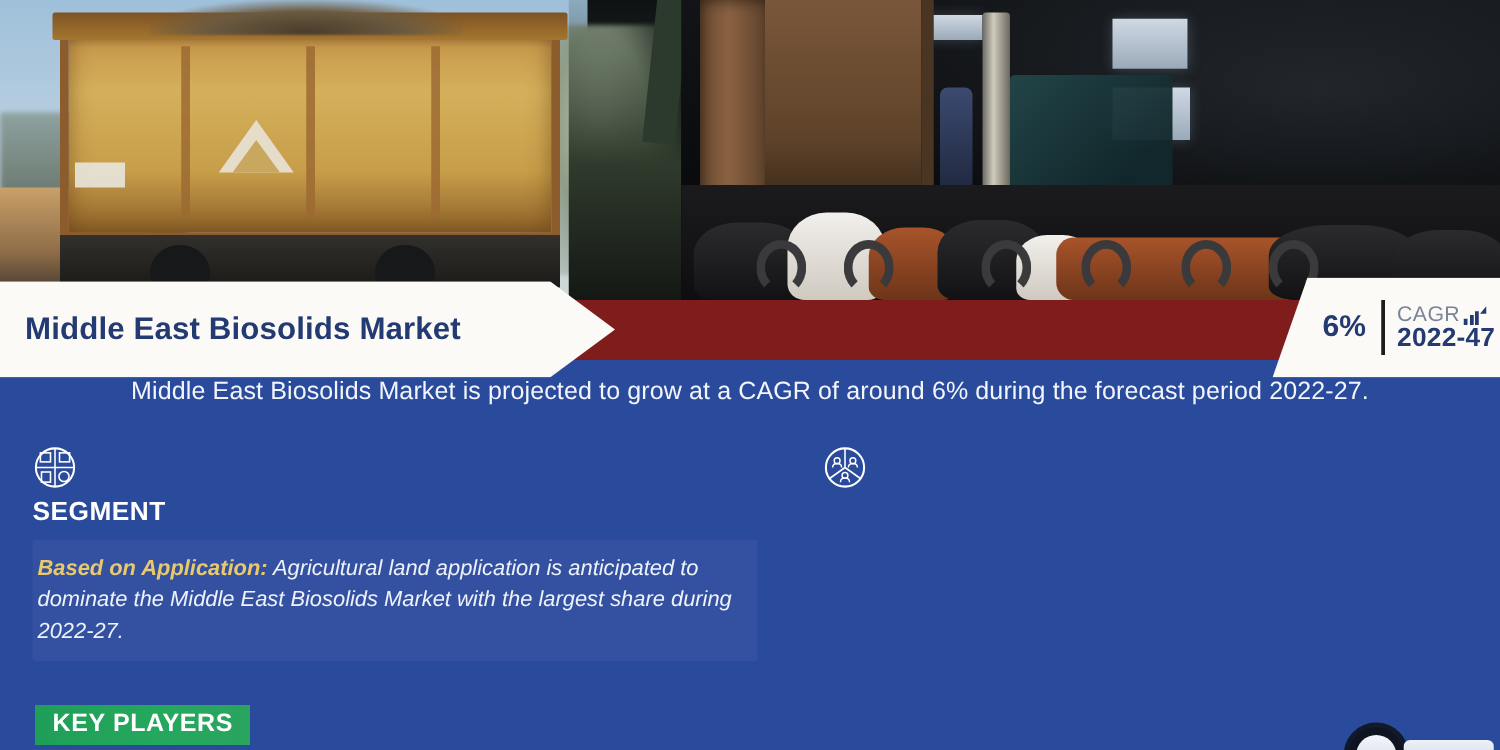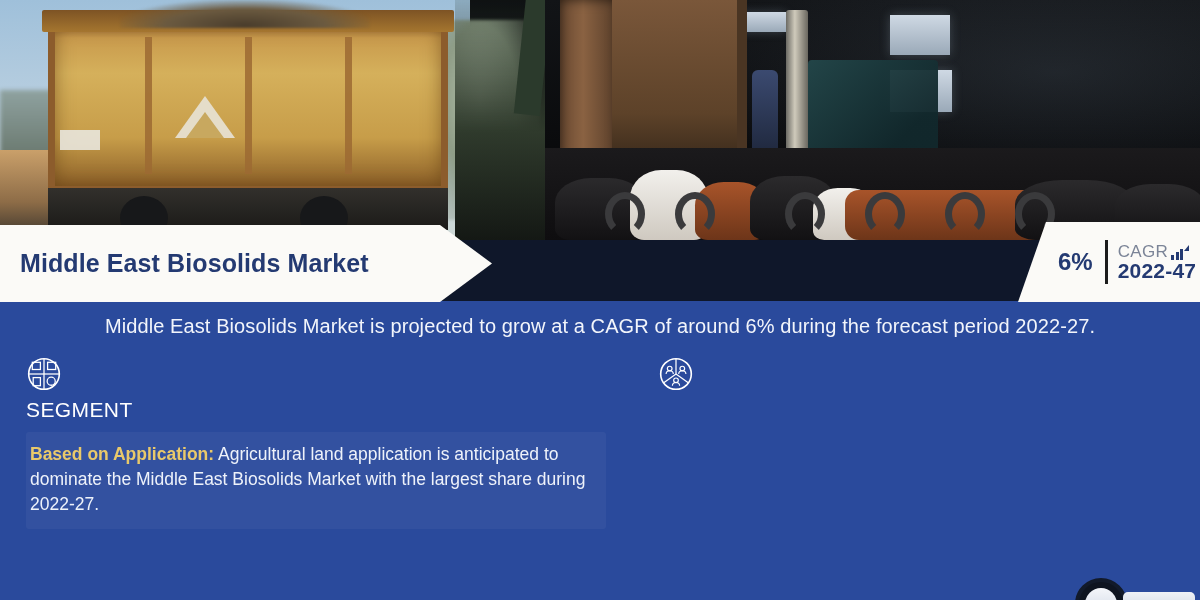--- a/index.html
+++ b/index.html
@@ -2,21 +2,21 @@
 <html><head>
 <meta charset="utf-8">
 <style>
   * { margin:0; padding:0; box-sizing:border-box; }
   html,body { width:1200px; height:600px; overflow:hidden; }
   body {
     font-family:"Liberation Sans", sans-serif;
     background:#2a4a9c;
     position:relative;
   }
-  #stage { position:absolute; inset:0; width:1200px; height:600px; overflow:hidden; background:#0f172a; }
+  #stage { position:absolute; inset:0; width:1200px; height:600px; overflow:hidden; background:#7f1d1d; }
 
   
   .photo { position:absolute; left:0; top:0; width:1200px; height:240px; overflow:hidden; background:#0c0d10; }
   .sky {
     position:absolute; left:0; top:0; width:470px; height:240px;
     background:linear-gradient(180deg,#9fc0da 0%,#b9cfe0 45%,#cfd9d6 100%);
   }
   .treeline {
     position:absolute; left:0; top:90px; width:150px; height:150px;
     background:linear-gradient(180deg,#8fa2a0 0%,#6e7d74 40%,#4c5a50 100%);
@@ -150,42 +150,43 @@
   .cagr-chart-icon i:nth-child(2){ left:4.5px; height:8px; }
   .cagr-chart-icon i:nth-child(3){ left:9px; height:11px; }
   .cagr-chart-icon .arw {
     position:absolute; right:-1px; top:0px; width:0; height:0;
     border-left:5px solid transparent; border-bottom:6px solid #243a72; border-right:0;
   }
   .cagr-years { font-size:21px; font-weight:bold; color:#243a72; letter-spacing:.2px; }
 
   
   .blueband {
-    position:absolute; left:0; top:301px; width:1200px; height:50px;
+    position:absolute; left:0; top:288px; width:1200px; height:50px;
     background:#2a4a9c; z-index:4;
     display:flex; align-items:center;
   }
   .subtitle {
     width:100%; text-align:center; color:#f2f5fb; font-size:20px; letter-spacing:.1px;
   }
   .body-bg { position:absolute; left:0; top:302px; width:1200px; height:298px; background:#2a4a9c; z-index:3; }
 
   .cols { position:absolute; left:0; top:356px; width:1200px; height:190px; z-index:5; }
   .col { position:absolute; top:0; }
   .col-seg { left:26px; width:580px; }
   .col-drv { left:658px; width:500px; }
 
   .sec-icon { width:36px; height:36px; display:block; }
   .sec-head {
-    margin-top:6px; font-size:21px; font-weight:normal; color:#ffffff; letter-spacing:.4px;
+    margin-top:6px; font-size:21px; font-weight:bold; color:#ffffff; letter-spacing:.4px;
   }
   .sec-panel {
     margin-top:10px; padding:10px 12px 12px 4px;
     background:rgba(255,255,255,0.045);
     border-radius:3px;
+    font-style:italic;
   }
   .sec-text { color:#eef2fa; font-size:17.5px; line-height:1.42; }
   .sec-text b.lbl { color:#e9c96a; font-weight:bold; }
 
   
   .keyplayers {
     position:absolute; left:28px; top:564px; padding:4px 14px 5px 14px;
     background:linear-gradient(90deg,#1f9e57 0%,#24a85d 55%,#2aa45f 100%);
     z-index:8;
   }
@@ -317,20 +318,23 @@
         <circle cx="13" cy="14" r="2.6" fill="none" stroke="#ffffff" stroke-width="1.3"></circle>
         <path d="M9 20c0-2.4 2-3.6 4-3.6s4 1.2 4 3.6" fill="none" stroke="#ffffff" stroke-width="1.3"></path>
         <circle cx="27" cy="14" r="2.6" fill="none" stroke="#ffffff" stroke-width="1.3"></circle>
         <path d="M23 20c0-2.4 2-3.6 4-3.6s4 1.2 4 3.6" fill="none" stroke="#ffffff" stroke-width="1.3"></path>
         <circle cx="20" cy="27" r="2.6" fill="none" stroke="#ffffff" stroke-width="1.3"></circle>
         <path d="M16 33c0-2.4 2-3.6 4-3.6s4 1.2 4 3.6" fill="none" stroke="#ffffff" stroke-width="1.3"></path>
       </svg>
     </div>
   </div>
 
+  <div class="keyplayers">
+    <span>KEY PLAYERS</span>
+  </div>
 
   <div class="blogo">
     <div class="blogo-ring"></div>
     <div class="blogo-core"></div>
     <div class="blogo-bar"></div>
   </div>
 
 </div>
 
 </body></html>

